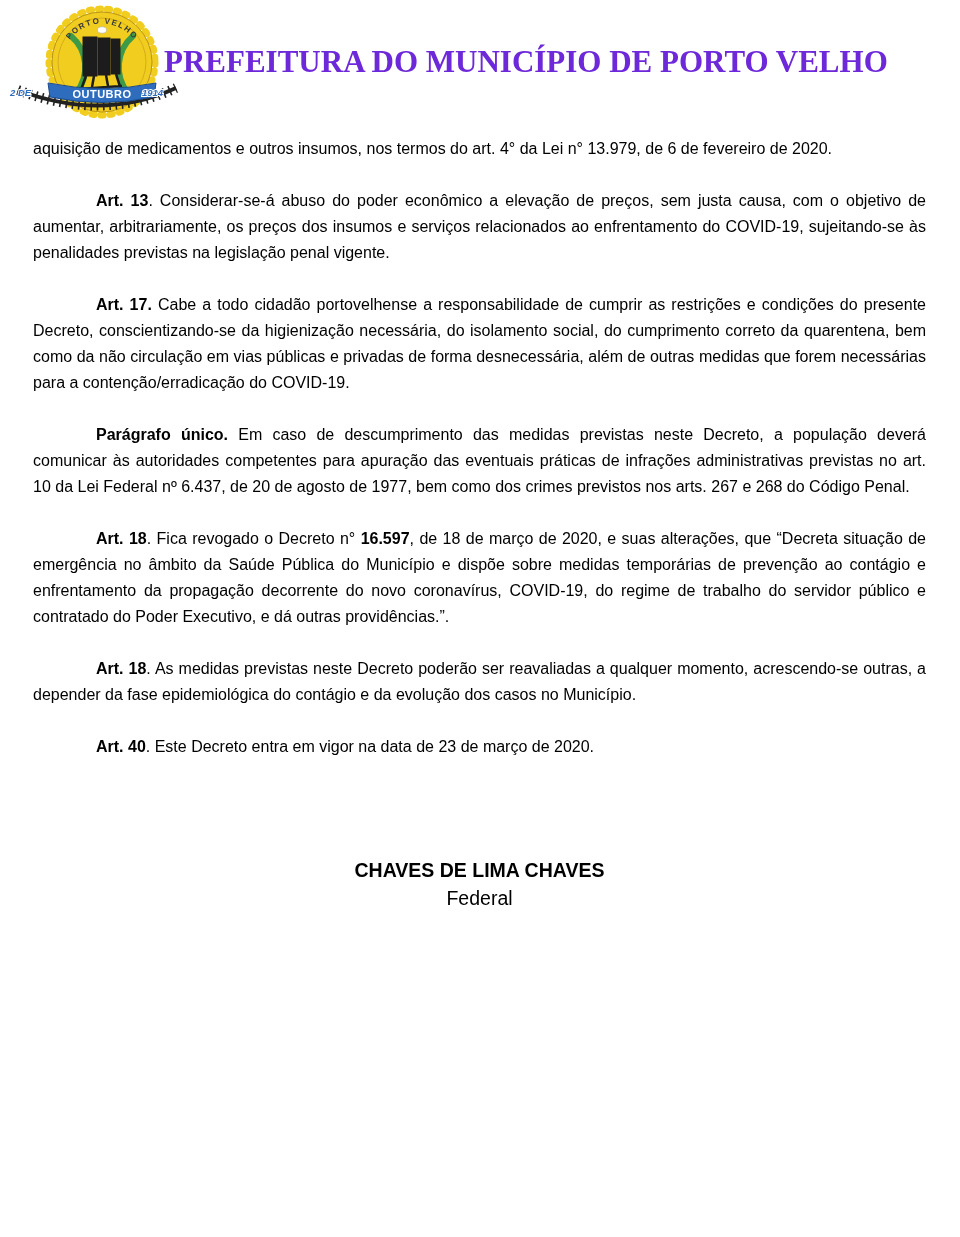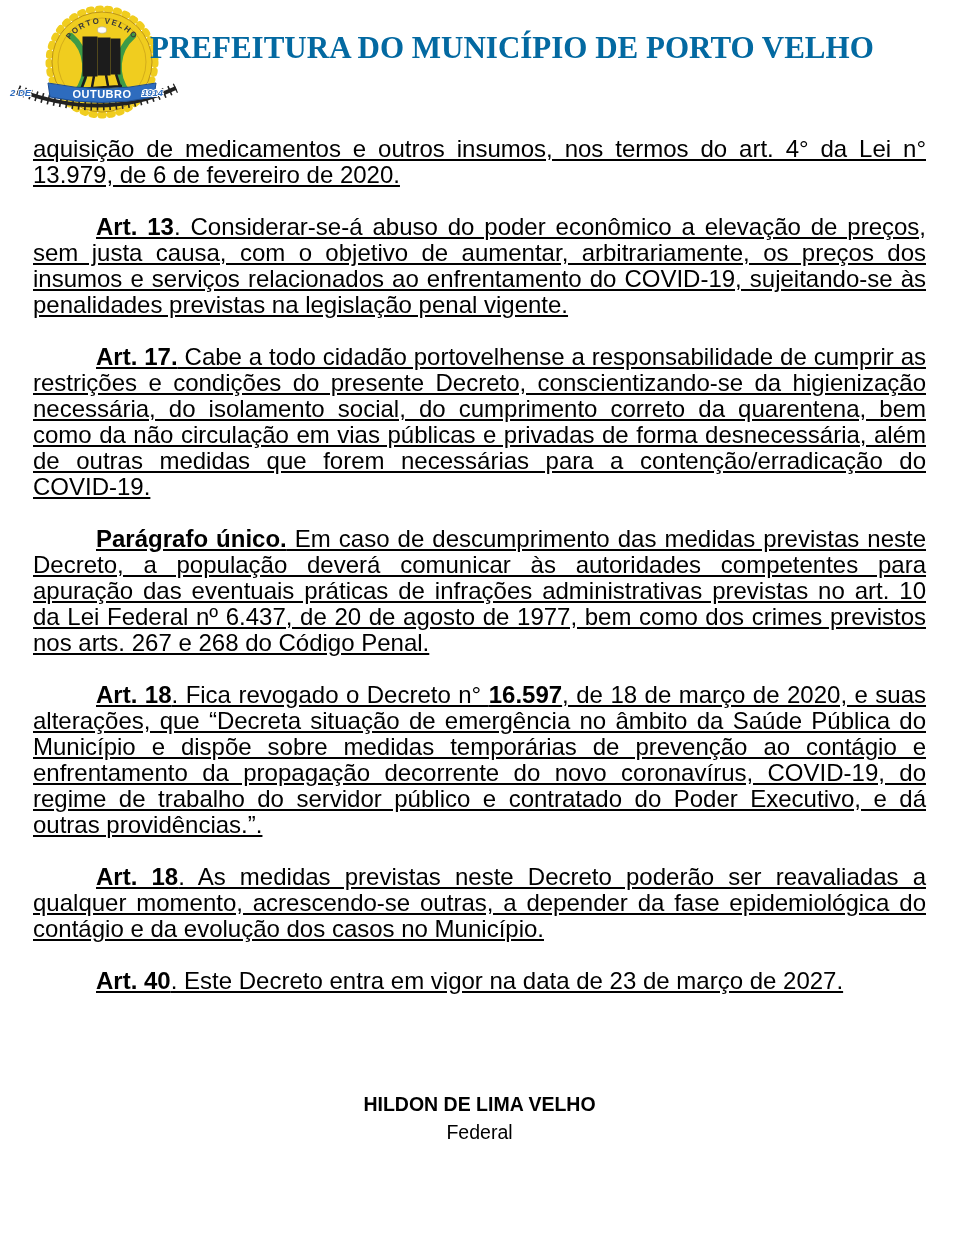--- a/index.html
+++ b/index.html
@@ -4,27 +4,27 @@
 <style>
   html,body { margin:0; padding:0; background:#ffffff; }
   .page {
     width:960px; min-height:1237px; background:#ffffff; color:#000000;
     font-family:"Liberation Sans", sans-serif; overflow:hidden; box-sizing:border-box;
   }
   .header { position:relative; height:130px; }
   .logo { position:absolute; left:6px; top:4px; width:172px; height:124px; }
   .title-wrap { position:absolute; left:150px; right:40px; top:30px; text-align:left; }
   h1.doc-title {
-    margin:0; font-family:"Liberation Serif", serif; font-weight:bold;
-    font-size:31px; letter-spacing:0; white-space:nowrap; color:#0369a1;
+    margin:14px; font-family:"Liberation Serif", serif; font-weight:bold;
+    font-size:31px; letter-spacing:0; white-space:nowrap; color:#6d28d9;
   }
   .content { padding:6px 34px 0 33px; }
   p.para {
-    margin:0 0 26px 0; font-size:24px; line-height:26px;
-    text-align:justify; text-indent:63px; color:#000;text-decoration:underline;
+    margin:0 0 26px 0; font-size:16px; line-height:26px;
+    text-align:justify; text-indent:63px; color:#000;
   }
   p.para.no-indent { text-indent:0; }
   .bold { font-weight:bold; }
   .signature { margin-top:96px; text-align:center; font-size:19.5px; line-height:28px; }
   .sig-name { font-weight:bold; }
   svg text { font-family:"Liberation Sans", sans-serif; }
 </style>
 </head>
 <body>
 
@@ -75,21 +75,21 @@
     </div>
   </header>
 
   <main class="content">
     <p class="para no-indent"><span>aquisição de medicamentos e outros insumos, nos termos do art. 4° da Lei n° 13.979, de 6 de fevereiro de 2020.</span></p>
     <p class="para"><span class="bold">Art. 13</span><span>. Considerar-se-á abuso do poder econômico a elevação de preços, sem justa causa, com o objetivo de aumentar, arbitrariamente, os preços dos insumos e serviços relacionados ao enfrentamento do COVID-19, sujeitando-se às penalidades previstas na legislação penal vigente.</span></p>
     <p class="para"><span class="bold">Art. 17.</span><span> Cabe a todo cidadão portovelhense a responsabilidade de cumprir as restrições e condições do presente Decreto, conscientizando-se da higienização necessária, do isolamento social, do cumprimento correto da quarentena, bem como da não circulação em vias públicas e privadas de forma desnecessária, além de outras medidas que forem necessárias para a contenção/erradicação do COVID-19.</span></p>
     <p class="para"><span class="bold">Parágrafo único.</span><span> Em caso de descumprimento das medidas previstas neste Decreto, a população deverá comunicar às autoridades competentes para apuração das eventuais práticas de infrações administrativas previstas no art. 10 da Lei Federal nº 6.437, de 20 de agosto de 1977, bem como dos crimes previstos nos arts. 267 e 268 do Código Penal.</span></p>
     <p class="para"><span class="bold">Art. 18</span><span>. Fica revogado o Decreto n° </span><span class="bold">16.597</span><span>, de 18 de março de 2020, e suas alterações, que “Decreta situação de emergência no âmbito da Saúde Pública do Município e dispõe sobre medidas temporárias de prevenção ao contágio e enfrentamento da propagação decorrente do novo coronavírus, COVID-19, do regime de trabalho do servidor público e contratado do Poder Executivo, e dá outras providências.”.</span></p>
     <p class="para"><span class="bold">Art. 18</span><span>. As medidas previstas neste Decreto poderão ser reavaliadas a qualquer momento, acrescendo-se outras, a depender da fase epidemiológica do contágio e da evolução dos casos no Município.</span></p>
-    <p class="para"><span class="bold">Art. 40</span><span>. Este Decreto entra em vigor na data de 23 de março de 2027.</span></p>
+    <p class="para"><span class="bold">Art. 40</span><span>. Este Decreto entra em vigor na data de 23 de março de 2020.</span></p>
 
     <div class="signature">
-      <div class="sig-name">HILDON DE LIMA VELHO</div>
+      <div class="sig-name">CHAVES DE LIMA CHAVES</div>
       <div class="sig-role">Federal</div>
     </div>
   </main>
 
 </div>
 
 </body></html>

